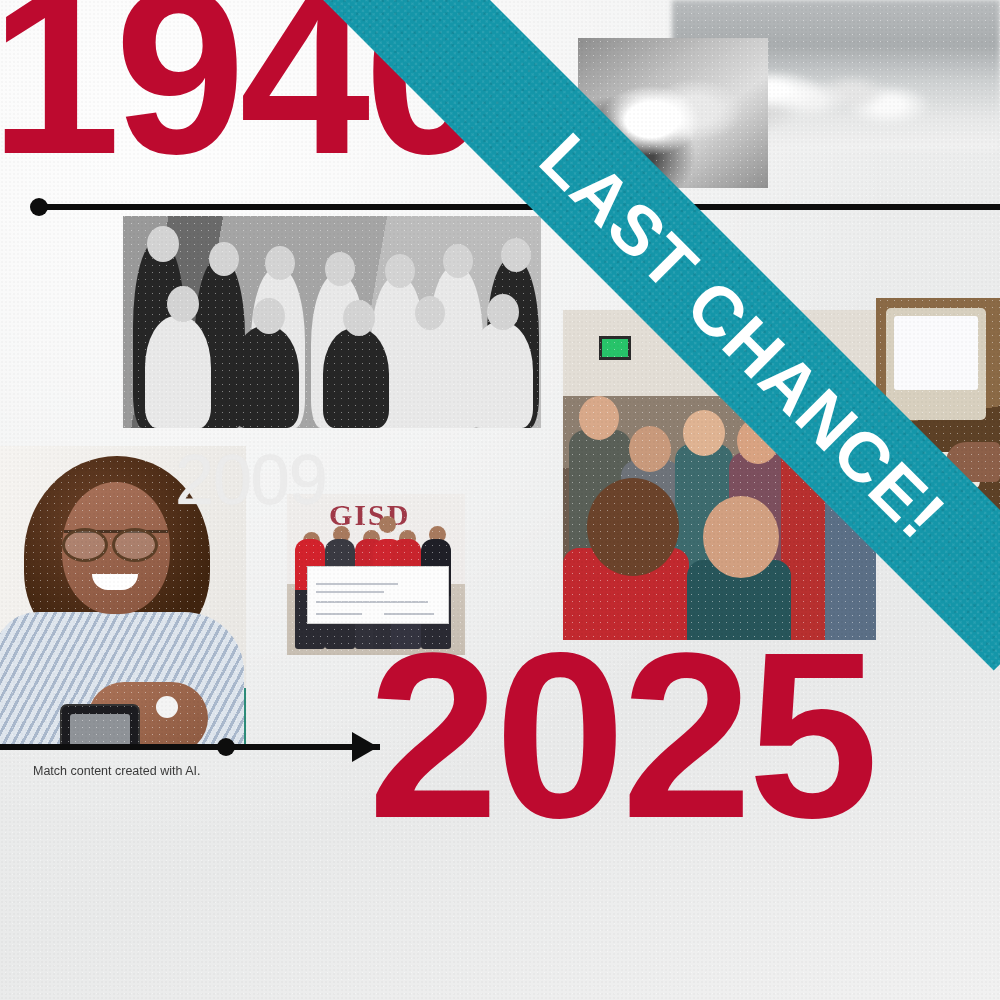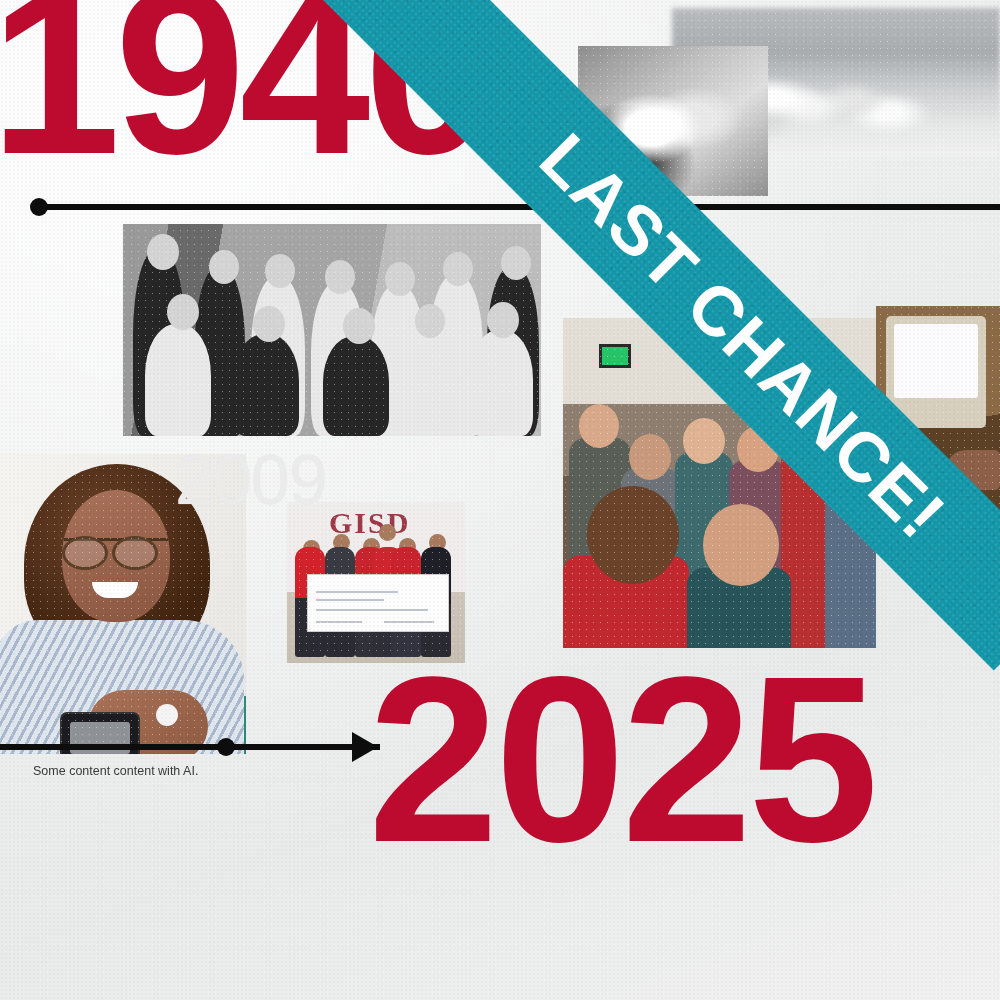--- a/index.html
+++ b/index.html
@@ -20,21 +20,21 @@
     content:"";position:absolute;inset:0;pointer-events:none;z-index:1;
     background-image:
       radial-gradient(rgba(0,0,0,.035) .7px, rgba(0,0,0,0) .8px),
       radial-gradient(rgba(255,255,255,.5) .6px, rgba(0,0,0,0) .7px);
     background-size:4px 4px, 7px 7px;
     background-position:0 0, 2px 3px;
     opacity:.85;
   }
 
   
-  .photo{position:absolute;overflow:hidden;background:#cfcfcf;margin-top:8px;}
+  .photo{position:absolute;overflow:hidden;background:#cfcfcf;}
 
   
   #ph-crowd{left:672px;top:0;width:328px;height:150px;
     background:
       radial-gradient(ellipse at 30% 60%, #ffffff 0 6%, rgba(255,255,255,0) 16%),
       radial-gradient(ellipse at 42% 66%, #f4f4f4 0 5%, rgba(255,255,255,0) 14%),
       radial-gradient(ellipse at 55% 62%, #e6e6e6 0 5%, rgba(255,255,255,0) 14%),
       radial-gradient(ellipse at 66% 70%, #fbfbfb 0 5%, rgba(255,255,255,0) 14%),
       radial-gradient(ellipse at 23% 74%, #dcdcdc 0 6%, rgba(255,255,255,0) 15%),
       linear-gradient(180deg,#b9bcbe 0%,#a9adaf 30%,#cfd2d3 55%,#e7e8e8 78%,#f2f2f2 100%);
@@ -120,21 +120,21 @@
     border-top:15px solid transparent;border-bottom:15px solid transparent;border-left:26px solid #0d0d0d;}
 
   
   .year{
     position:absolute;z-index:5;color:#bd0a2f;
     font-family:"Liberation Sans", sans-serif;
     font-weight:bold;line-height:.78;letter-spacing:-6px;
     -webkit-text-stroke:0;
   }
   #year-1940{left:-10px;top:-20px;font-size:235px;}
-  #year-2025{left:368px;top:668px;font-size:235px;letter-spacing:-4px;}
+  #year-2025{left:368px;top:644px;font-size:235px;letter-spacing:-4px;}
   #year-2009{
     position:absolute;left:175px;top:440px;z-index:4;
     font-size:70px;font-weight:normal;letter-spacing:-1px;
     color:#ebebeb;text-shadow:0 0 1px #e4e4e4;
     font-family:"Liberation Sans", sans-serif;
   }
 
   
   #ribbon{
     position:absolute;z-index:20;
@@ -289,20 +289,20 @@
   <div class="tl-dot" style="left:570px;top:198px;"></div>
 
   <div class="tl-line" id="tl-bottom" style="left:-10px;top:744px;width:390px;"></div>
   <div class="tl-dot" style="left:217px;top:738px;"></div>
   <div class="tl-arrow" style="left:352px;top:732px;"></div>
 
   <div class="year" id="year-1940">1940</div>
   <div id="year-2009">2009</div>
   <div class="year" id="year-2025">2025</div>
 
-  <div id="ai-note">Some content content with AI.</div>
+  <div id="ai-note">Match content created with AI.</div>
 
   <div id="ribbon">
     <span id="ribbon-text">LAST CHANCE!</span>
   </div>
 
 
 </div>
 
 </body></html>

